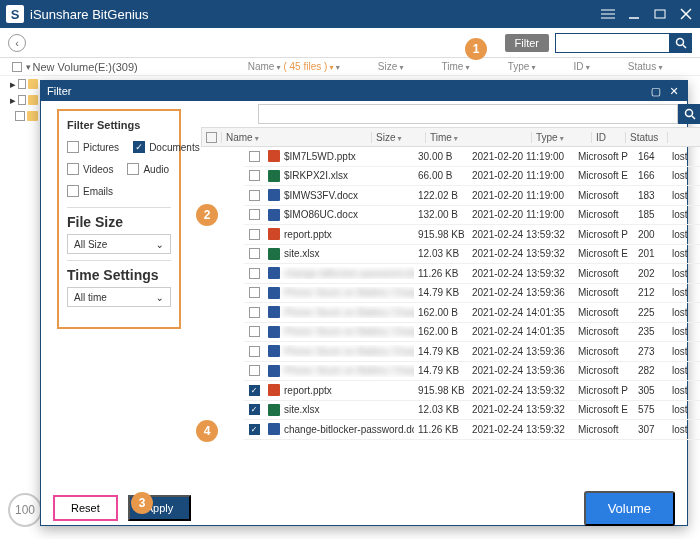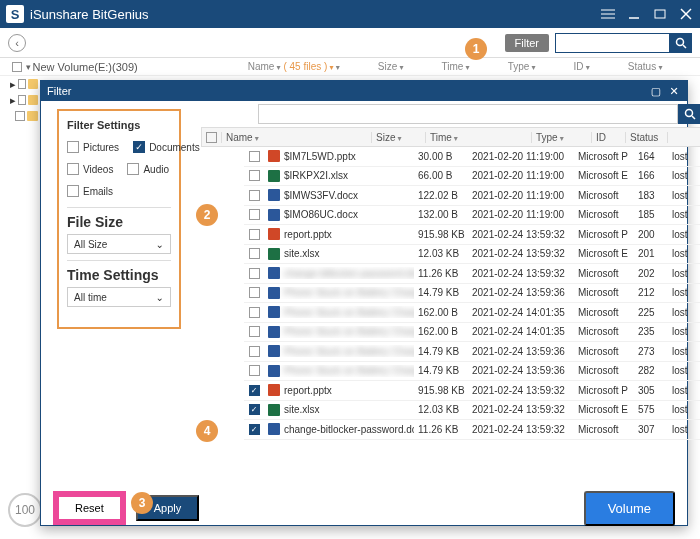--- a/index.html
+++ b/index.html
@@ -76,21 +76,21 @@
 .frow .c { padding: 0 4px; display: flex; align-items: center; overflow: hidden; white-space: nowrap; }
 .frow .chk { width: 11px; height: 11px; border: 1px solid #999; cursor: pointer; display: flex; align-items: center; justify-content: center; font-size: 8px; }
 .frow .chk.on { background: #1a4a7a; color: #fff; border-color: #1a4a7a; }
 .frow .fico { width: 12px; height: 12px; border-radius: 1px; margin-right: 4px; flex-shrink: 0; }
 .frow .fico.pptx { background: #d04727; }
 .frow .fico.xlsx { background: #1d7044; }
 .frow .fico.docx { background: #2b579a; }
 .frow .blur { filter: blur(3px); color: #999; }
 
 
-.dfoot .reset { padding: 5px 16px; border: 6px solid #ec4899; background: #fff; cursor: pointer; font-size: 11px; }
+.dfoot .reset { padding: 5px 16px; border: 2px solid #ec4899; background: #fff; cursor: pointer; font-size: 11px; }
 .dfoot .apply { padding: 5px 16px; background: #1a4a7a; color: #fff; cursor: pointer; font-size: 11px; margin-left: 10px; }
 .dfoot .spacer { flex: 1; }
 .dfoot .recover { padding: 8px 22px; background: #2a7de1; color: #fff; cursor: pointer; font-size: 13px; border-radius: 3px; }
 
 
 .callout { position: absolute; width: 22px; height: 22px; background: #e8984a; color: #fff; border-radius: 50%; display: flex; align-items: center; justify-content: center; font-size: 12px; font-weight: bold; z-index: 100; }
 
 
 .progress-circle { position: absolute; left: 8px; bottom: 12px; width: 34px; height: 34px; border: 2px solid #ccc; border-radius: 50%; display: flex; align-items: center; justify-content: center; font-size: 12px; color: #888; }
 

